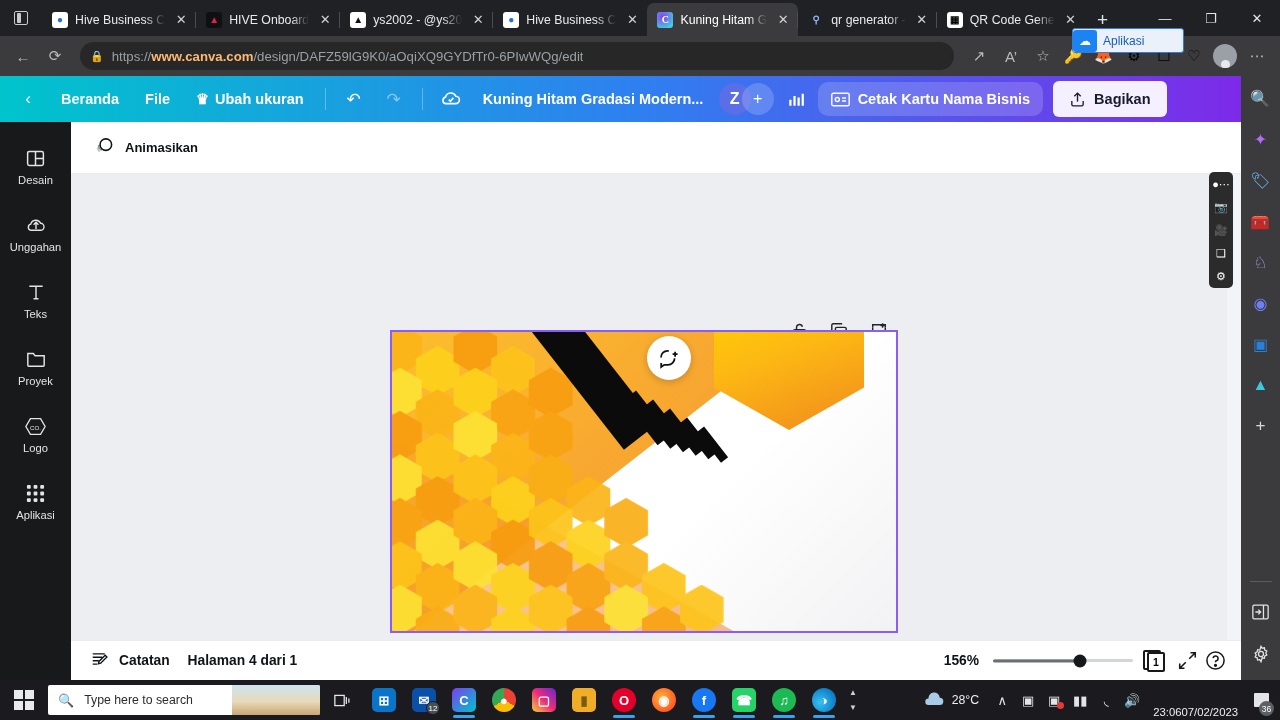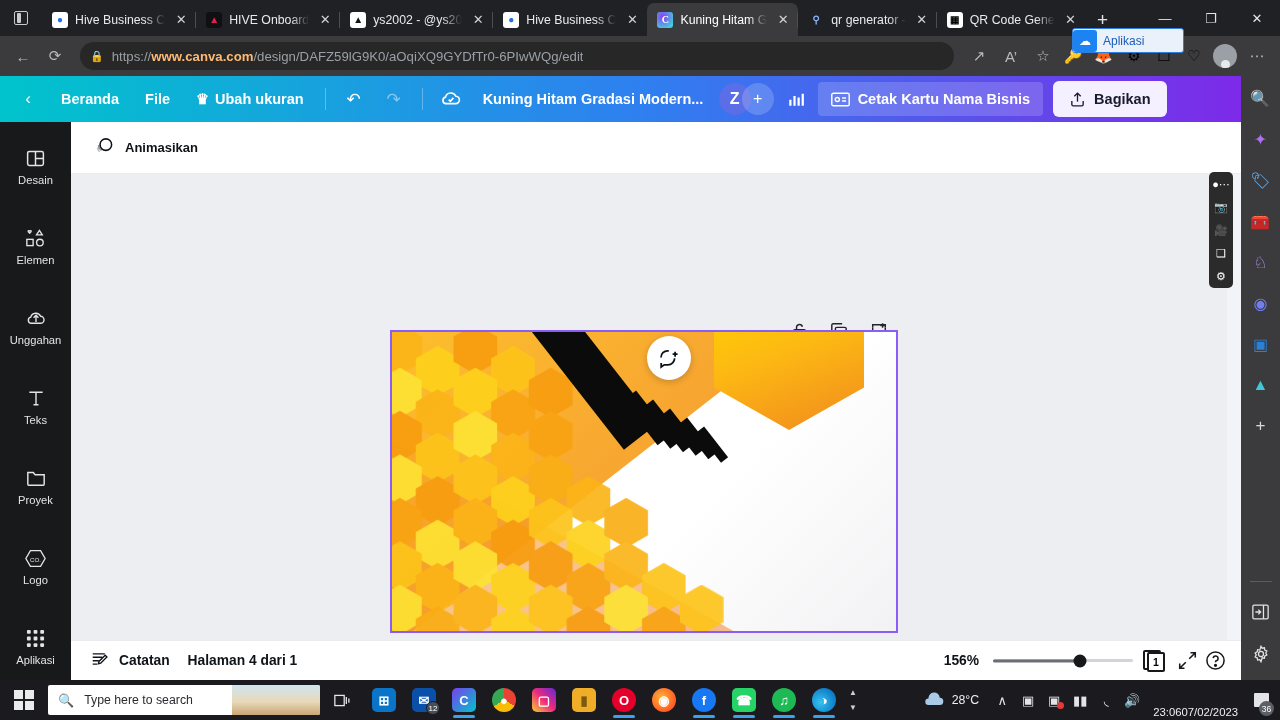--- a/index.html
+++ b/index.html
@@ -140,35 +140,35 @@
   }
   .ch-avatars { display: flex; align-items: center; margin-left: 2px; }
   .ch-av {
     width: 32px; height: 32px; border-radius: 50%; background: #5a6ee8;
     display: flex; align-items: center; justify-content: center;
     color: #fff; font-size: 16px; font-weight: 600;
   }
   .ch-av.plus { background: rgba(255,255,255,0.18); margin-left: -9px; font-weight: 400; }
   .ch-pill {
     height: 34px; display: flex; align-items: center; gap: 8px;
-    padding: 0 13px; border-radius: 4px; background: rgba(255,255,255,0.17);
+    padding: 0 13px; border-radius: 10px; background: rgba(255,255,255,0.17);
     font-size: 14.5px; font-weight: 600; color: #fff; white-space: nowrap;
   }
   .ch-share {
     height: 36px; display: flex; align-items: center; gap: 8px;
     padding: 0 16px; border-radius: 6px; background: #f4f0ff;
     font-size: 14.5px; font-weight: 600; color: #1a1a2e; white-space: nowrap;
     margin-left: 6px;
   }
 
   
   .canva-side {
     position: absolute; left: 0; top: 46px; width: 71px; height: 558px;
     background: #18191b; display: flex; flex-direction: column;
-    align-items: center; padding-top: 14px; gap: 20px;
+    align-items: center; padding-top: 14px; gap: 7px;
   }
   .side-item {
     width: 62px; height: 60px; border-radius: 8px;
     display: flex; flex-direction: column; align-items: center; justify-content: center;
     gap: 4px; color: #e3e4e6;
   }
   .side-item .si-label { font-size: 11.2px; }
   .side-ico { height: 24px; display:flex; align-items:center; justify-content:center; }
 
   
@@ -493,31 +493,20 @@
     <div class="canva-side">
       <div class="side-item">
         <span class="side-ico">
           <svg width="21" height="21" viewBox="0 0 24 24" fill="none" stroke="#e3e4e6" stroke-width="1.7">
             <rect x="3" y="4" width="18" height="16" rx="2"></rect>
               <path d="M12 4v16"></path>
               <path d="M12 12h9"></path>
           </svg>
         </span>
         <span class="si-label">Desain</span>
-      </div>
-      <div class="side-item">
-        <span class="side-ico">
-          <svg width="22" height="21" viewBox="0 0 26 24" fill="none" stroke="#e3e4e6" stroke-width="1.6">
-            <path d="M5.5 3.2c1.4-1.4 3.4 0 0 2.6-3.4-2.6-1.4-4-0 -2.6z"></path>
-            <path d="M17 2.5l3.4 5.2h-6.8z"></path>
-              <rect x="2.2" y="13" width="7.4" height="7.4"></rect>
-            <circle cx="17.6" cy="16.8" r="3.9"></circle>
-          </svg>
-        </span>
-        <span class="si-label">Elemen</span>
       </div>
       <div class="side-item">
         <span class="side-ico">
           <svg width="22" height="21" viewBox="0 0 24 24" fill="none" stroke="#e3e4e6" stroke-width="1.6">
             <path d="M6 17.5h11a4 4 0 0 0 .3-8A6 6 0 0 0 6 10.5a3.6 3.6 0 0 0 0 7z"></path>
             <path d="M12 16V8.6M9.2 11.2L12 8.4l2.8 2.8"></path>
           </svg>
         </span>
         <span class="si-label">Unggahan</span>
       </div>

